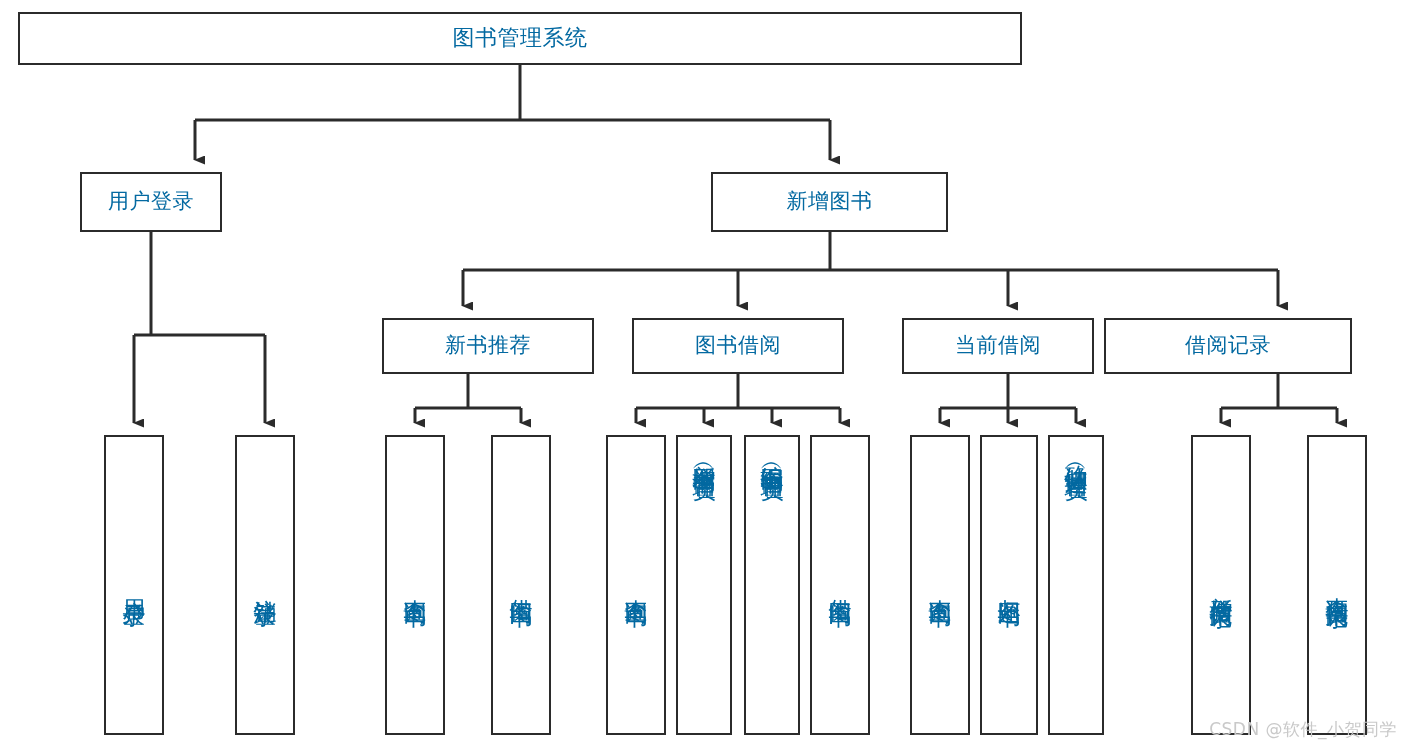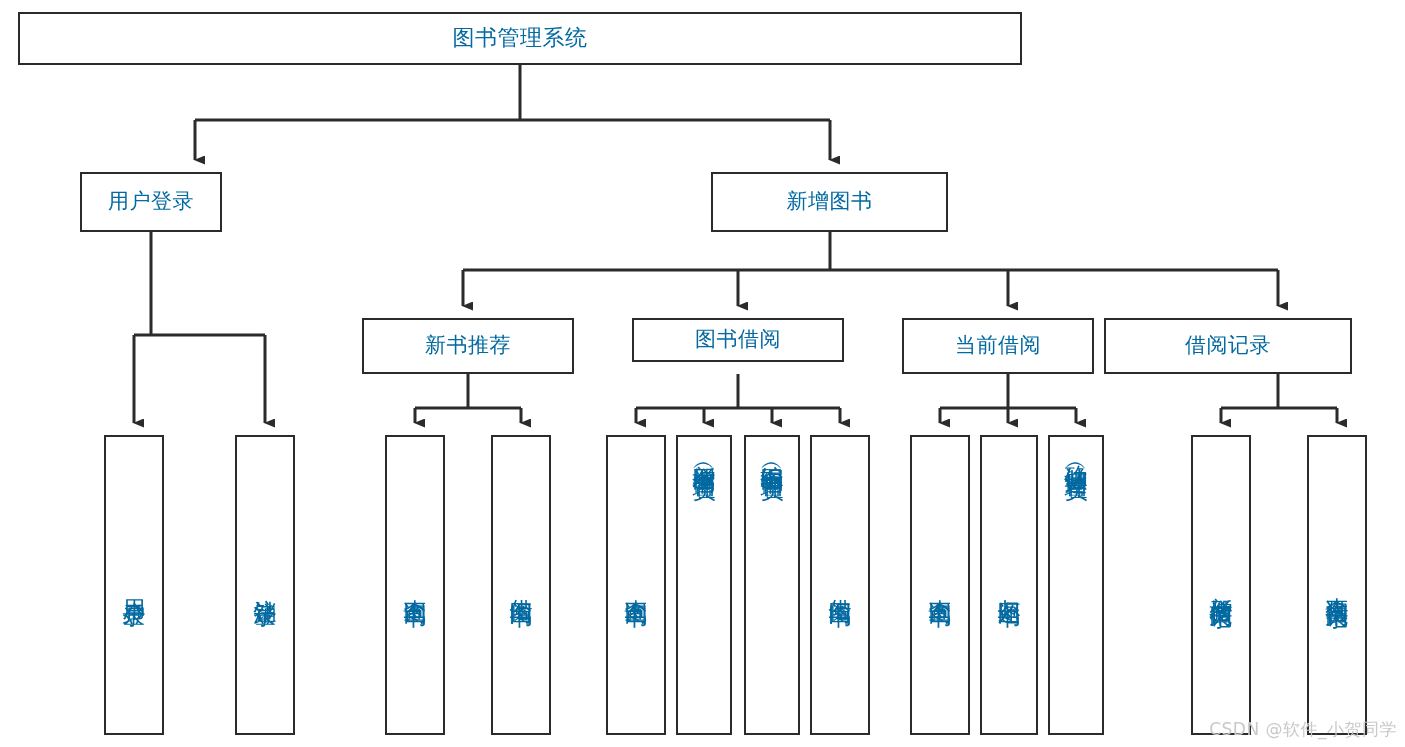--- a/index.html
+++ b/index.html
@@ -138,25 +138,25 @@
   </div>
 
   <div class="node horiz" style="left:80px; top:172px; width:142px; height:60px;">
     <span class="node-label">用户登录</span>
   </div>
 
   <div class="node horiz" style="left:711px; top:172px; width:237px; height:60px;">
     <span class="node-label">新增图书</span>
   </div>
 
-  <div class="node horiz" style="left:362px; top:318px; width:212px; height:56px;">
+  <div class="node horiz" style="left:382px; top:318px; width:212px; height:56px;">
     <span class="node-label">新书推荐</span>
   </div>
 
-  <div class="node horiz" style="left:632px; top:318px; width:212px; height:44px;">
+  <div class="node horiz" style="left:632px; top:318px; width:212px; height:56px;">
     <span class="node-label">图书借阅</span>
   </div>
 
   <div class="node horiz" style="left:902px; top:318px; width:192px; height:56px;">
     <span class="node-label">当前借阅</span>
   </div>
 
   <div class="node horiz" style="left:1104px; top:318px; width:248px; height:56px;">
     <span class="node-label">借阅记录</span>
   </div>

